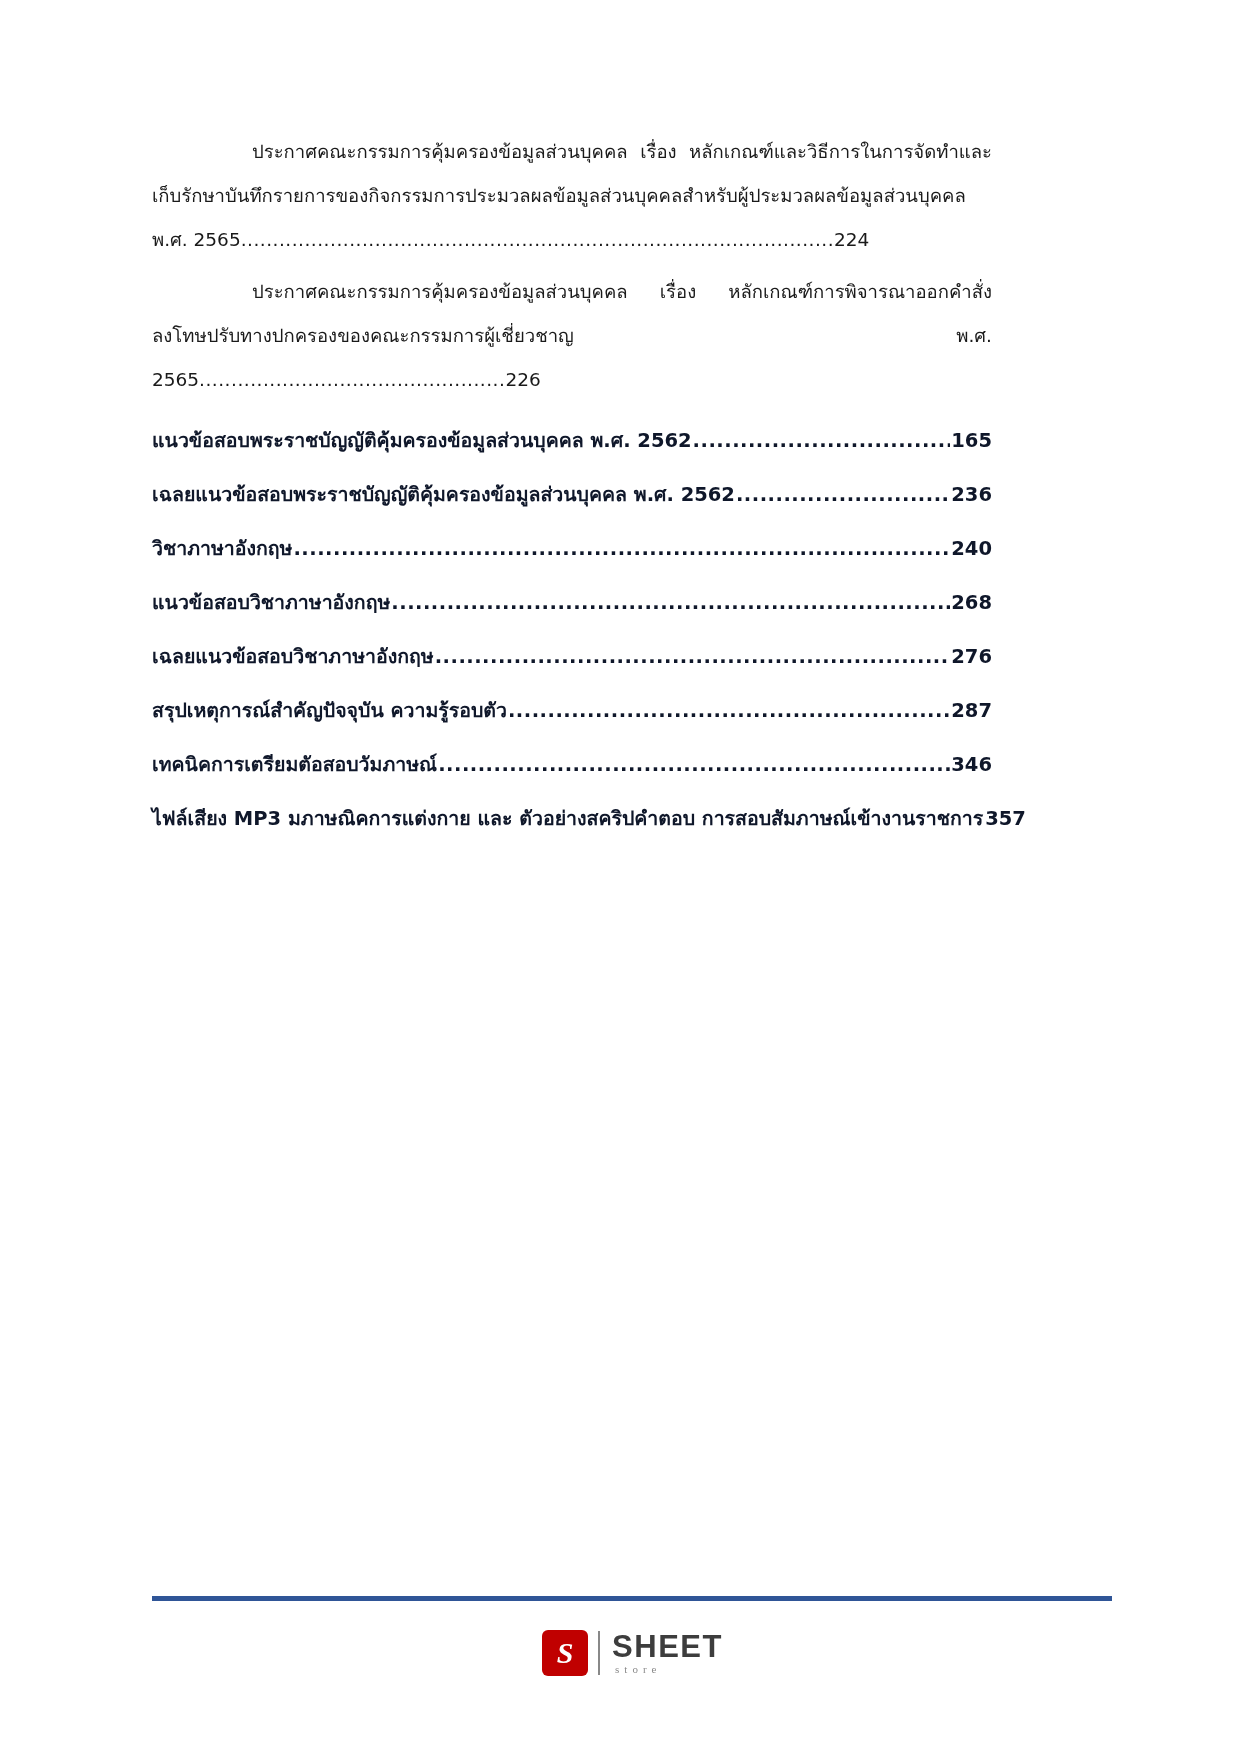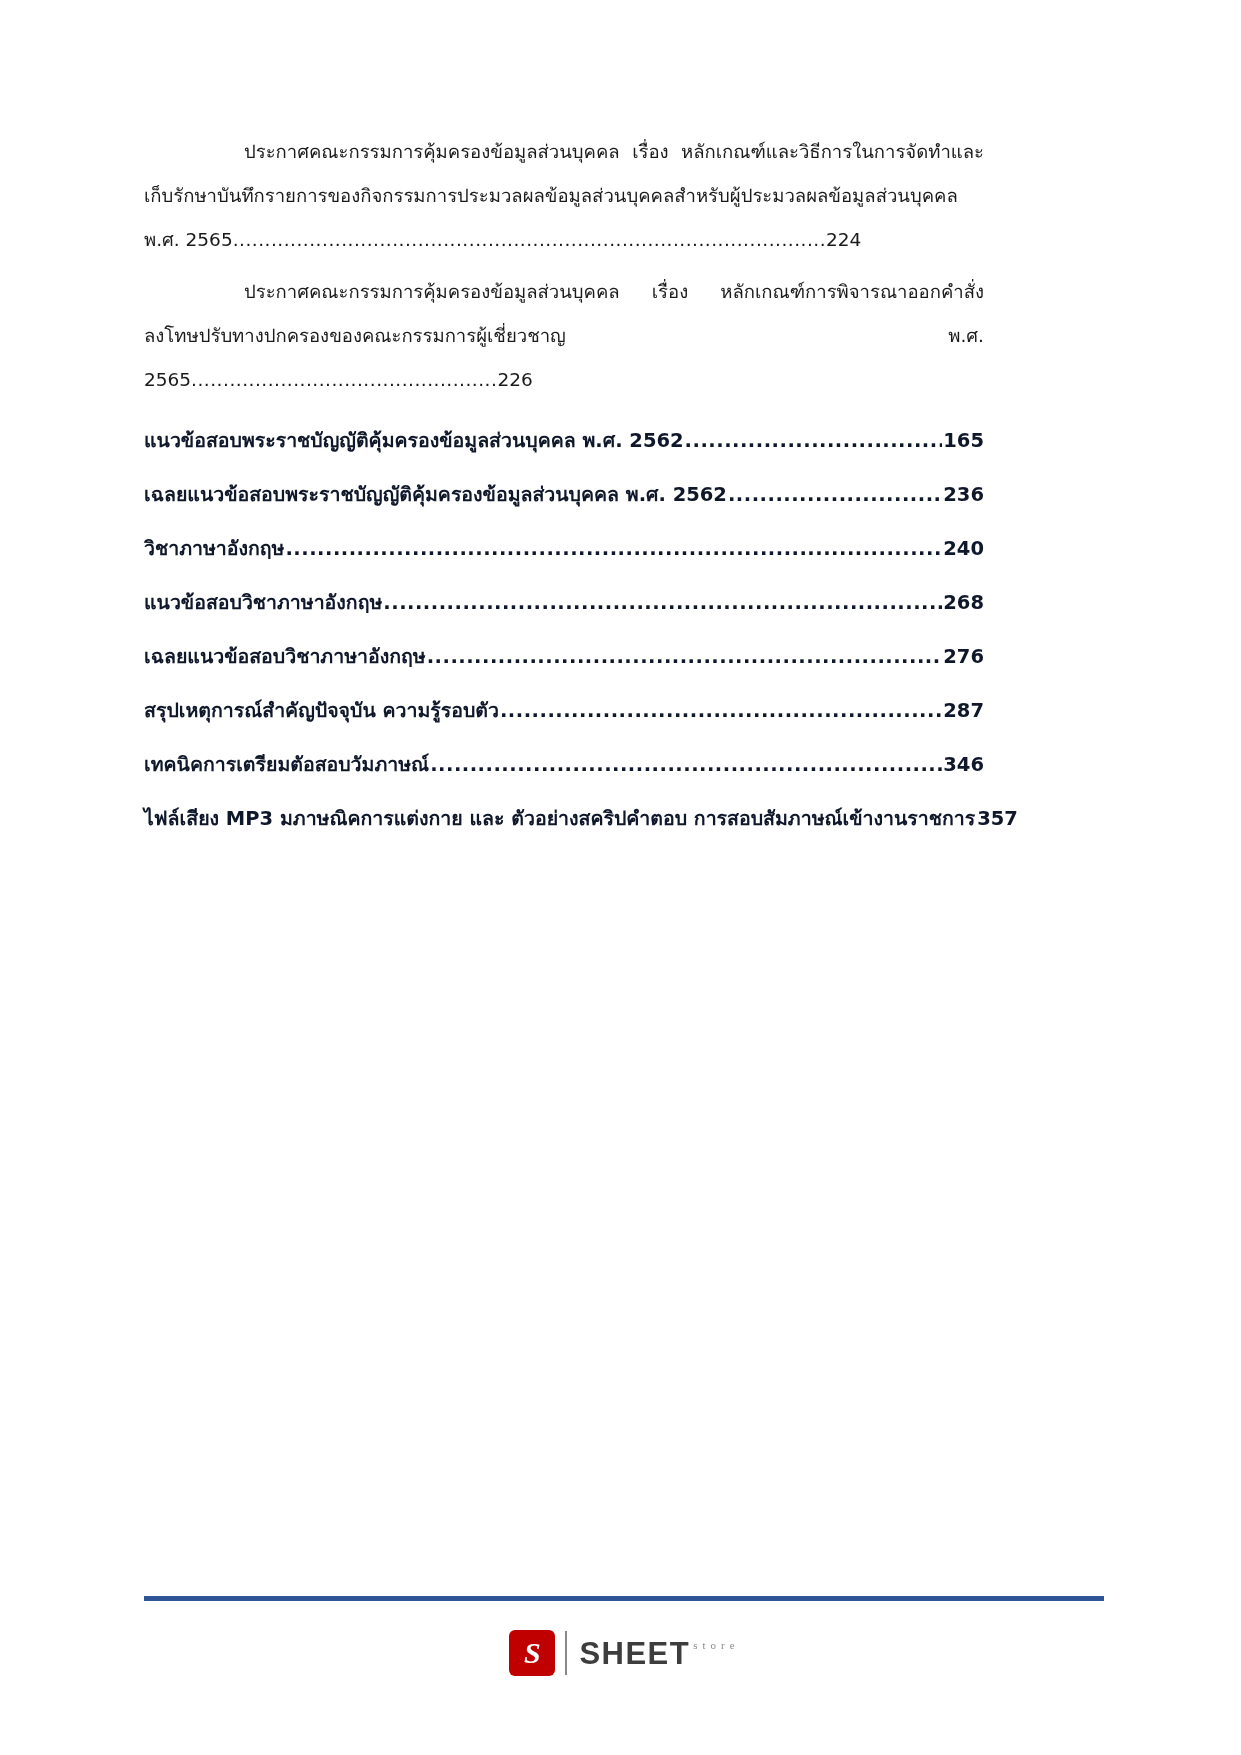--- a/index.html
+++ b/index.html
@@ -9,21 +9,21 @@
   }
   body {
     width: 1241px;
     height: 1755px;
     position: relative;
     font-family: "DejaVu Sans", sans-serif;
     color: #000000;
   }
   .page {
     position: absolute;
-    left: 4px; top: 0;
+    left: 12px; top: 0;
     width: 1004px;
     height: 1755px;
     box-sizing: border-box;
     padding-left: 11px;
   }
   .toc {
     position: absolute;
     left: 140px;
     top: 130px;
     width: 840px;
@@ -107,20 +107,21 @@
     margin-right: 10px;
   }
   .logo-divider {
     width: 2px;
     height: 44px;
     background: #888888;
     margin-right: 12px;
   }
   .logo-text {
     display: flex;
+    flex-direction: column;
     justify-content: center;
   }
   .logo-title {
     font-family: "Liberation Sans", sans-serif;
     font-size: 31px;
     font-weight: bold;
     letter-spacing: 1.5px;
     color: #3d3d3d;
     line-height: 31px;
   }

